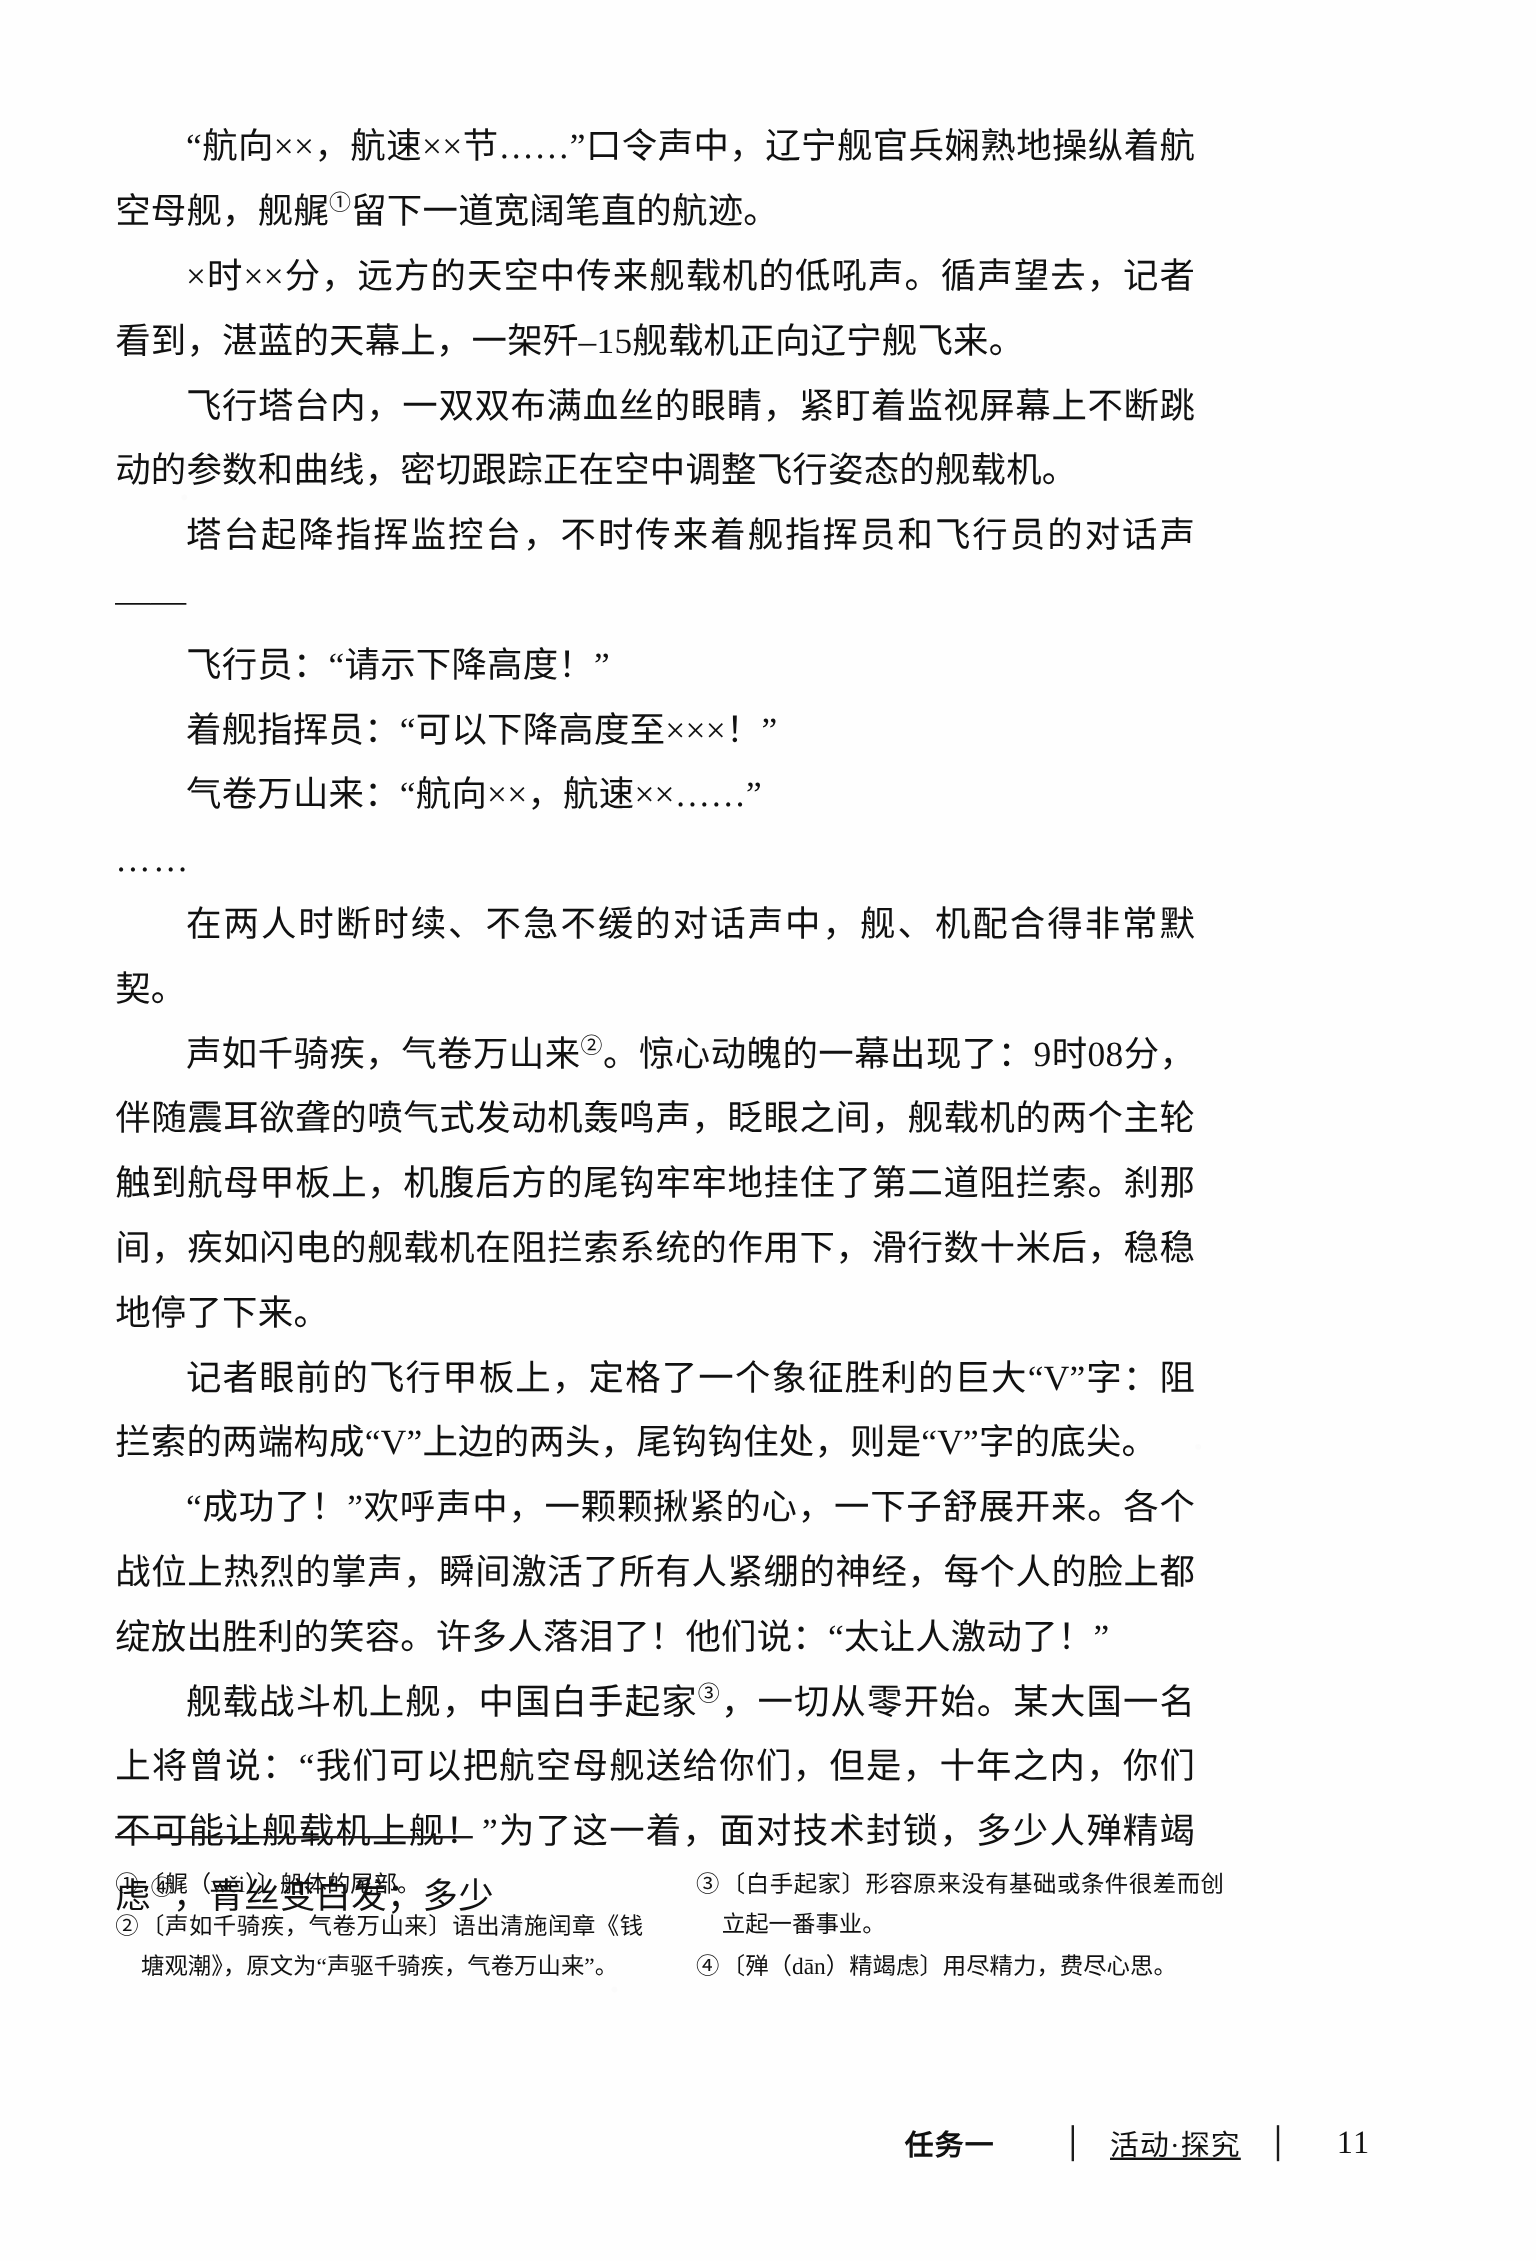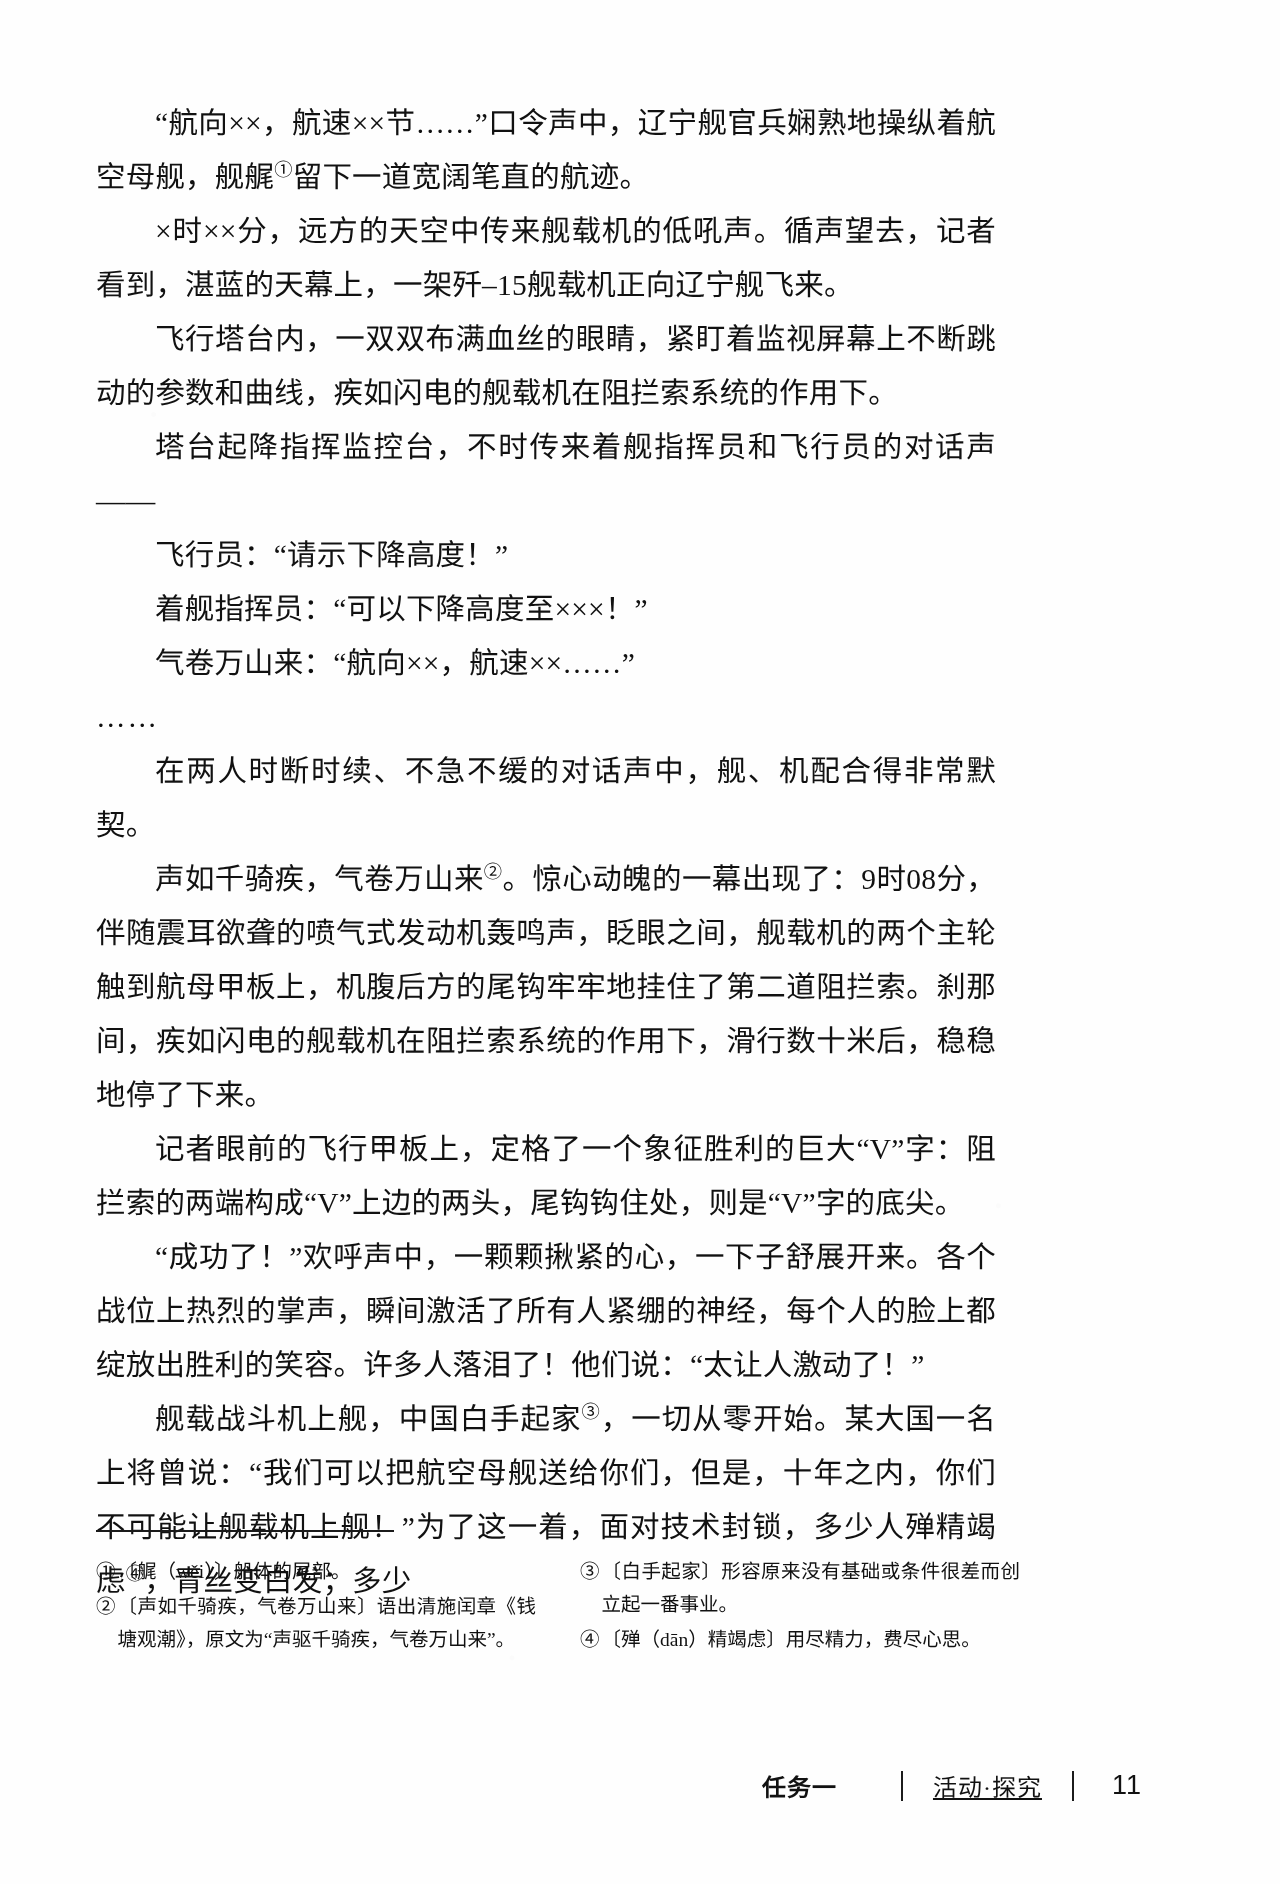--- a/index.html
+++ b/index.html
@@ -128,40 +128,40 @@
     height: 30px;
     border-left: 2px solid #1b1b1b;
     margin: 0 26px;
   }
   .footer-unit {
     margin: 0 4px;
     text-decoration: underline;
   }
   .footer-pageno {
     font-size: 27px;
-    margin-left: 12px;
-    font-family: Liberation Sans, sans-serif;
+    margin-left: 22px;
+    font-family: Liberation Serif, serif;
   }
 </style>
 </head>
 <body>
 
 <div class="page">
   <div class="paper-tone"></div>
 
   <div class="content">
 
     <p class="body-para">
       <span>“航向××，航速××节……”口令声中，辽宁舰官兵娴熟地操纵着航空母舰，舰艉<sup class="fn">①</sup>留下一道宽阔笔直的航迹。</span>
     </p>
     <p class="body-para">
       <span>×时××分，远方的天空中传来舰载机的低吼声。循声望去，记者看到，湛蓝的天幕上，一架歼–15舰载机正向辽宁舰飞来。</span>
     </p>
     <p class="body-para">
-      <span>飞行塔台内，一双双布满血丝的眼睛，紧盯着监视屏幕上不断跳动的参数和曲线，疾如闪电的舰载机在阻拦索系统的作用下。</span>
+      <span>飞行塔台内，一双双布满血丝的眼睛，紧盯着监视屏幕上不断跳动的参数和曲线，密切跟踪正在空中调整飞行姿态的舰载机。</span>
     </p>
     <p class="body-para">
       <span>塔台起降指挥监控台，不时传来着舰指挥员和飞行员的对话声——</span>
     </p>
     <p class="body-para dialogue">
       <span>飞行员：“请示下降高度！”</span>
     </p>
     <p class="body-para dialogue">
       <span>着舰指挥员：“可以下降高度至×××！”</span>
     </p>

